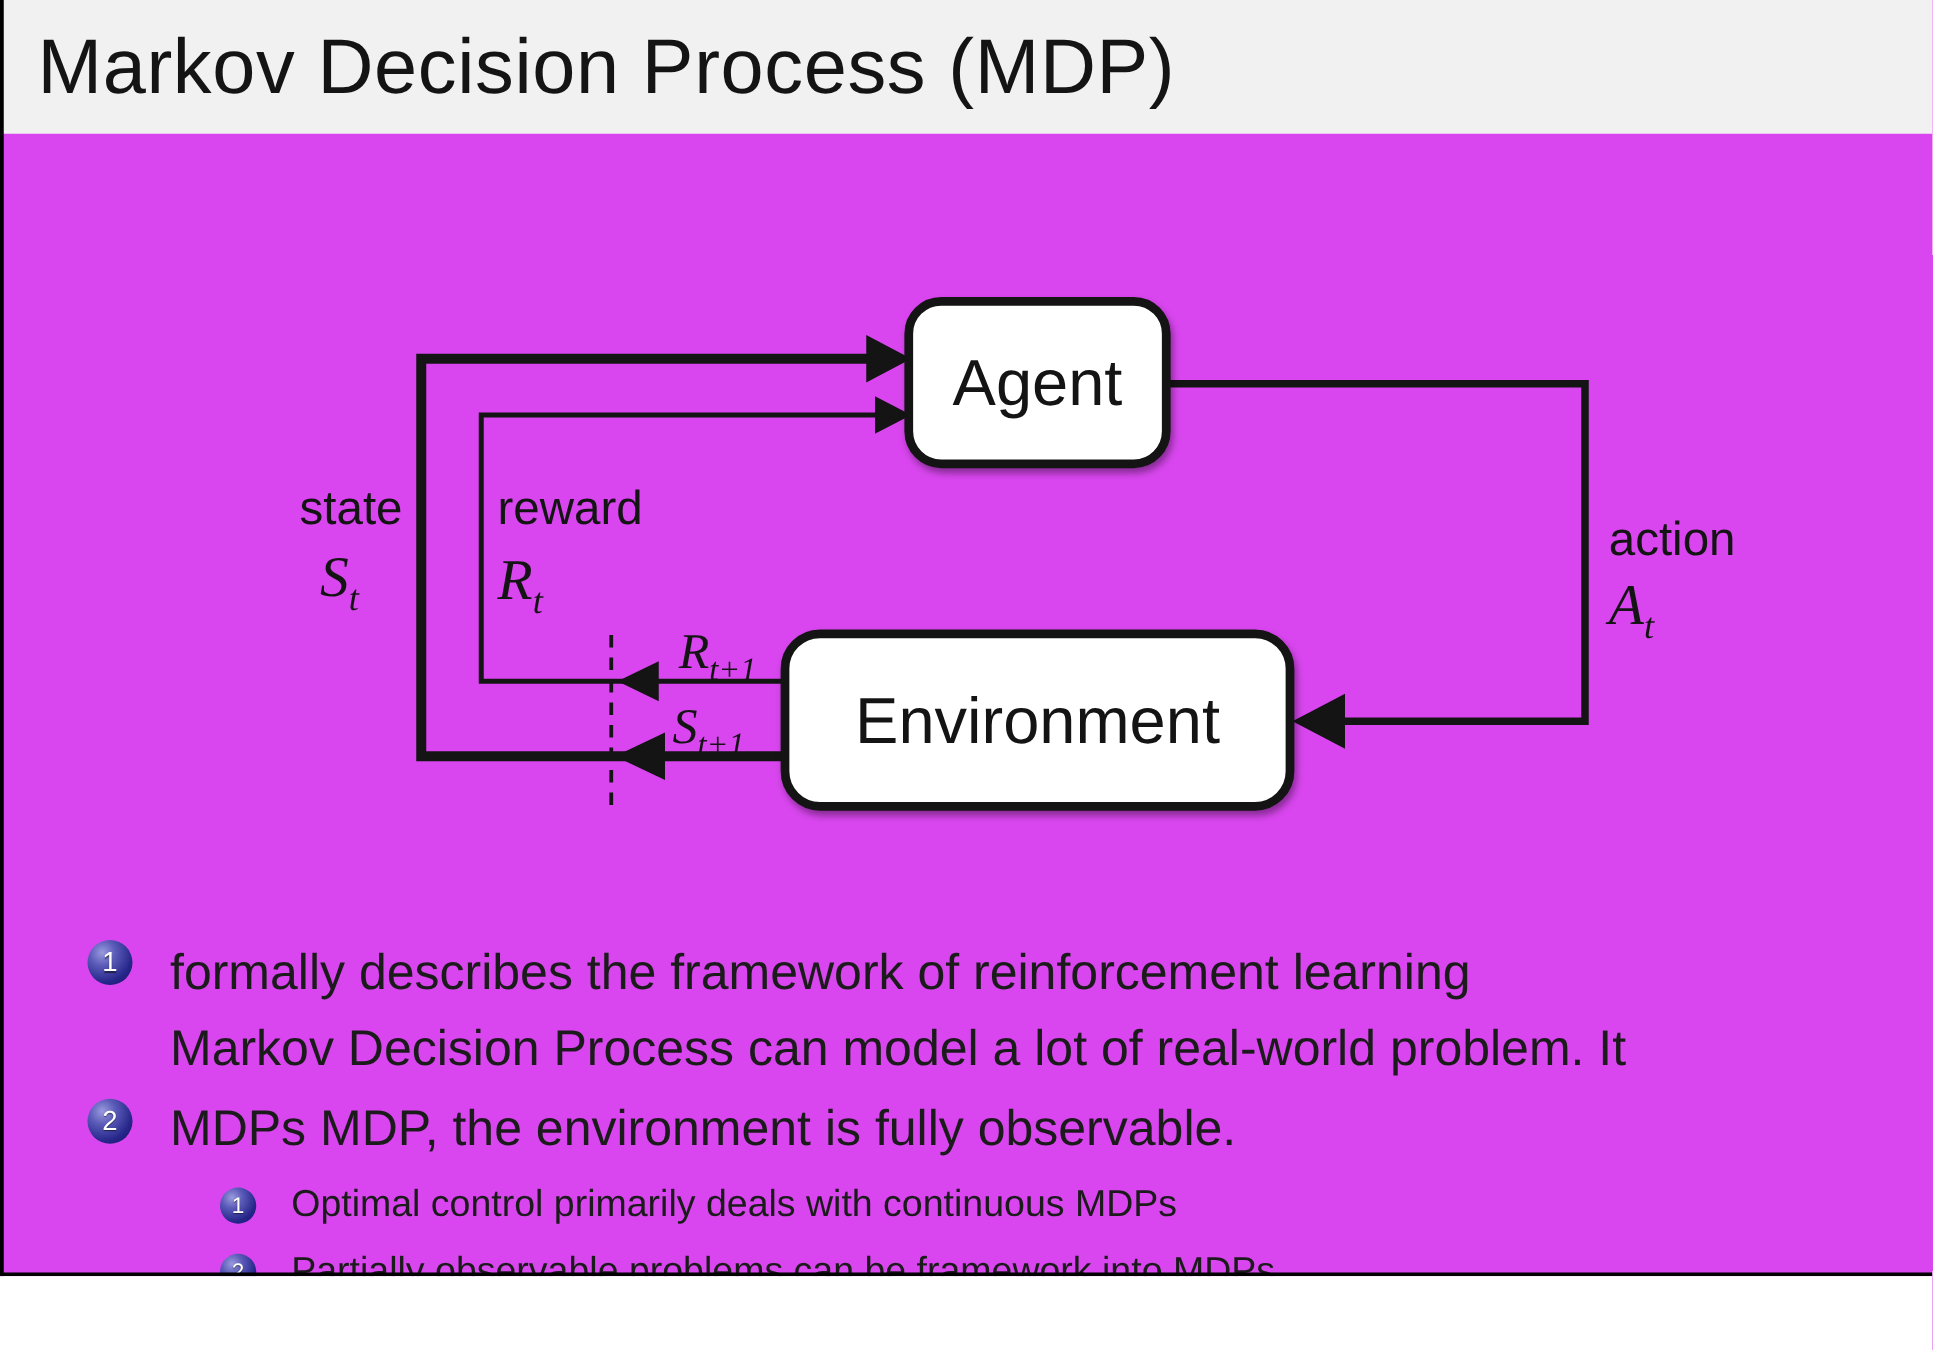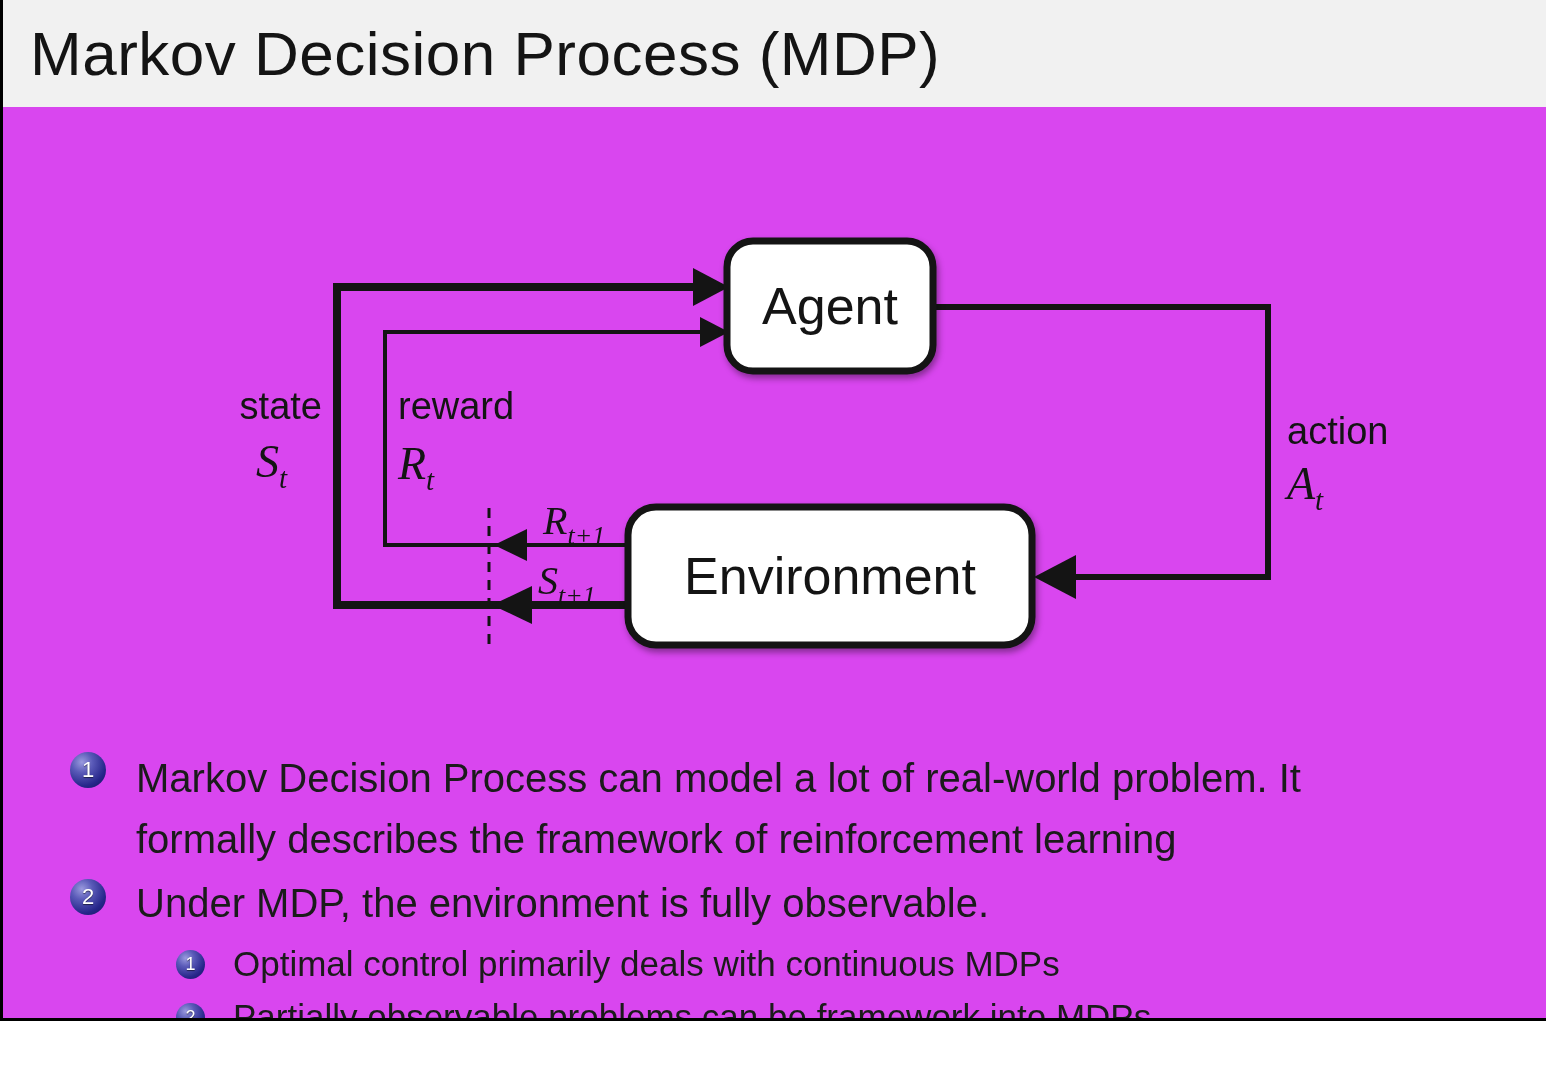--- a/index.html
+++ b/index.html
@@ -37,21 +37,21 @@
   .row { position:absolute; display:flex; align-items:flex-start; }
   .ball {
     border-radius:50%; color:#fff; flex:0 0 auto;
     display:flex; align-items:center; justify-content:center;
     background:radial-gradient(circle at 33% 28%, #9a9ade 0%, #5a5ab8 30%, #26268a 68%, #14145a 100%);
     text-shadow:0 1px 1px rgba(0,0,0,0.55);
   }
   .ball.big  { width:36px; height:36px; font-size:22px; }
   .ball.small{ width:29px; height:29px; font-size:18px; }
   .btext { font-size:40px; line-height:61px; color:#1b1b1b; }
-  .stext { font-size:35px; line-height:42px; color:#1b1b1b; }
+  .stext { font-size:30px; line-height:42px; color:#1b1b1b; }
   .row.main .btext { margin-left:30px; width:1392px; }
   .row.sub  .stext { margin-left:28px; width:1260px; }
 </style>
 </head>
 <body>
 
 <div class="slide">
 
   <div class="title-band">
     <h1>Markov Decision Process (MDP)</h1>
@@ -89,29 +89,29 @@
     <text class="math m-big" x="1287" y="499"><tspan>A</tspan><tspan class="sub-big" dy="11">t</tspan></text>
 
     <text class="math m-mid" x="543" y="534"><tspan>R</tspan><tspan class="sub-mid" dy="10">t+1</tspan></text>
 
     <text class="math m-mid" x="538" y="594"><tspan>S</tspan><tspan class="sub-mid" dy="10">t+1</tspan></text>
   </svg>
 
   <div class="row main" style="left:70px; top:748px;">
     <div class="ball big" style="margin-top:4px;">1</div>
     <div class="btext">
+      <div>formally describes the framework of reinforcement learning</div>
       <div>Markov Decision Process can model a lot of real-world problem. It</div>
-      <div>formally describes the framework of reinforcement learning</div>
     </div>
   </div>
 
   <div class="row main" style="left:70px; top:873px;">
     <div class="ball big" style="margin-top:6px;">2</div>
     <div class="btext">
-      <div>Under MDP, the environment is fully observable.</div>
+      <div>MDPs MDP, the environment is fully observable.</div>
     </div>
   </div>
 
   <div class="row sub" style="left:176px; top:943px;">
     <div class="ball small" style="margin-top:7px;">1</div>
     <div class="stext">Optimal control primarily deals with continuous MDPs</div>
   </div>
 
   <div class="row sub" style="left:176px; top:996px;">
     <div class="ball small" style="margin-top:7px;">2</div>

